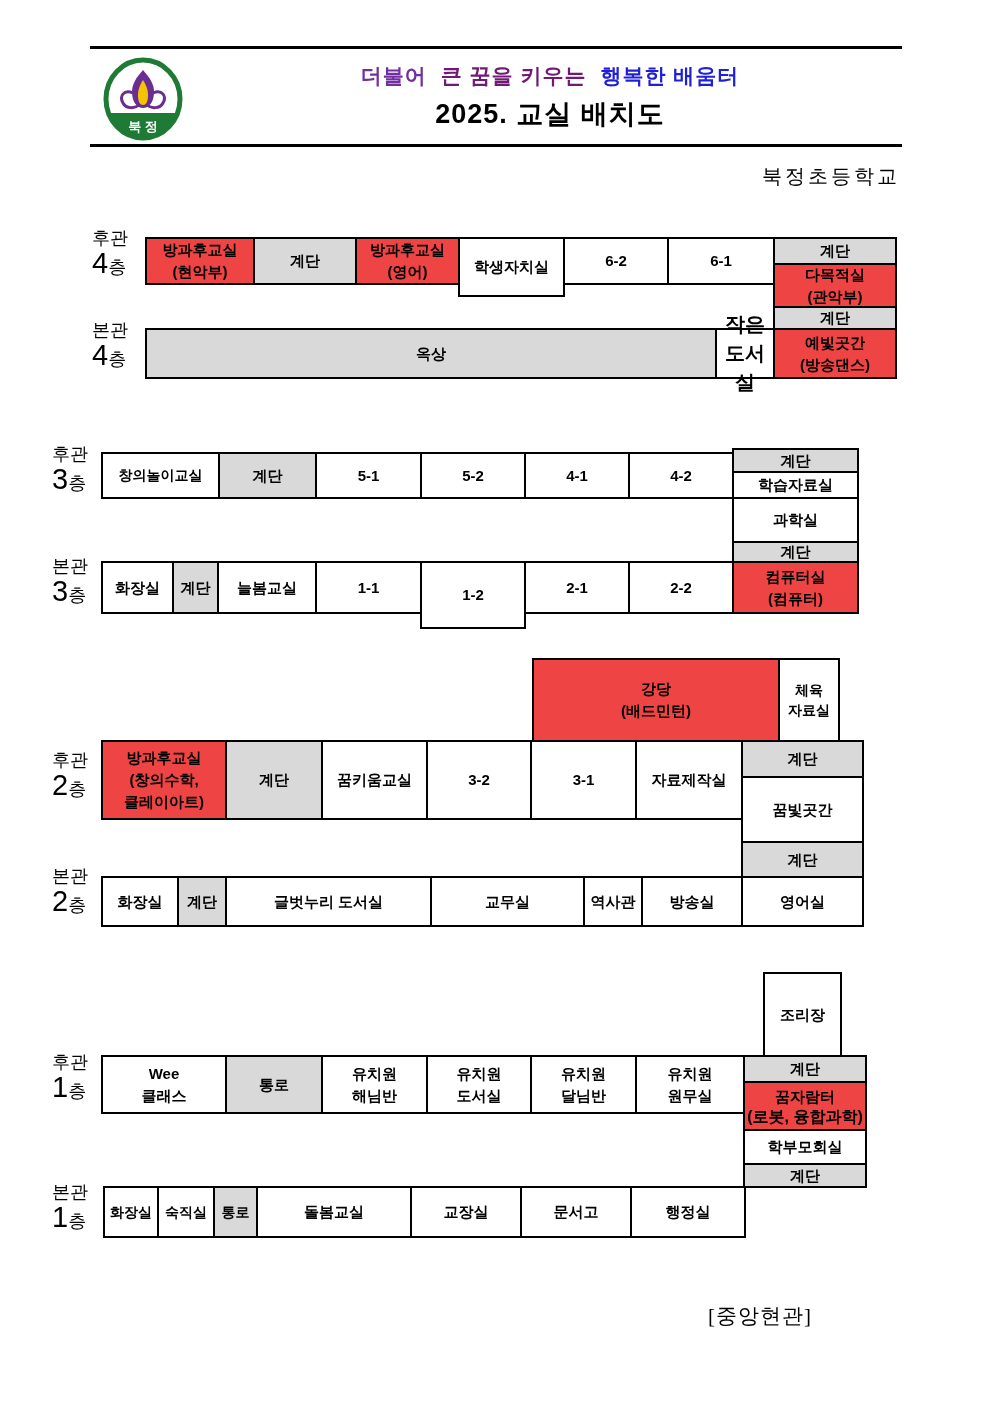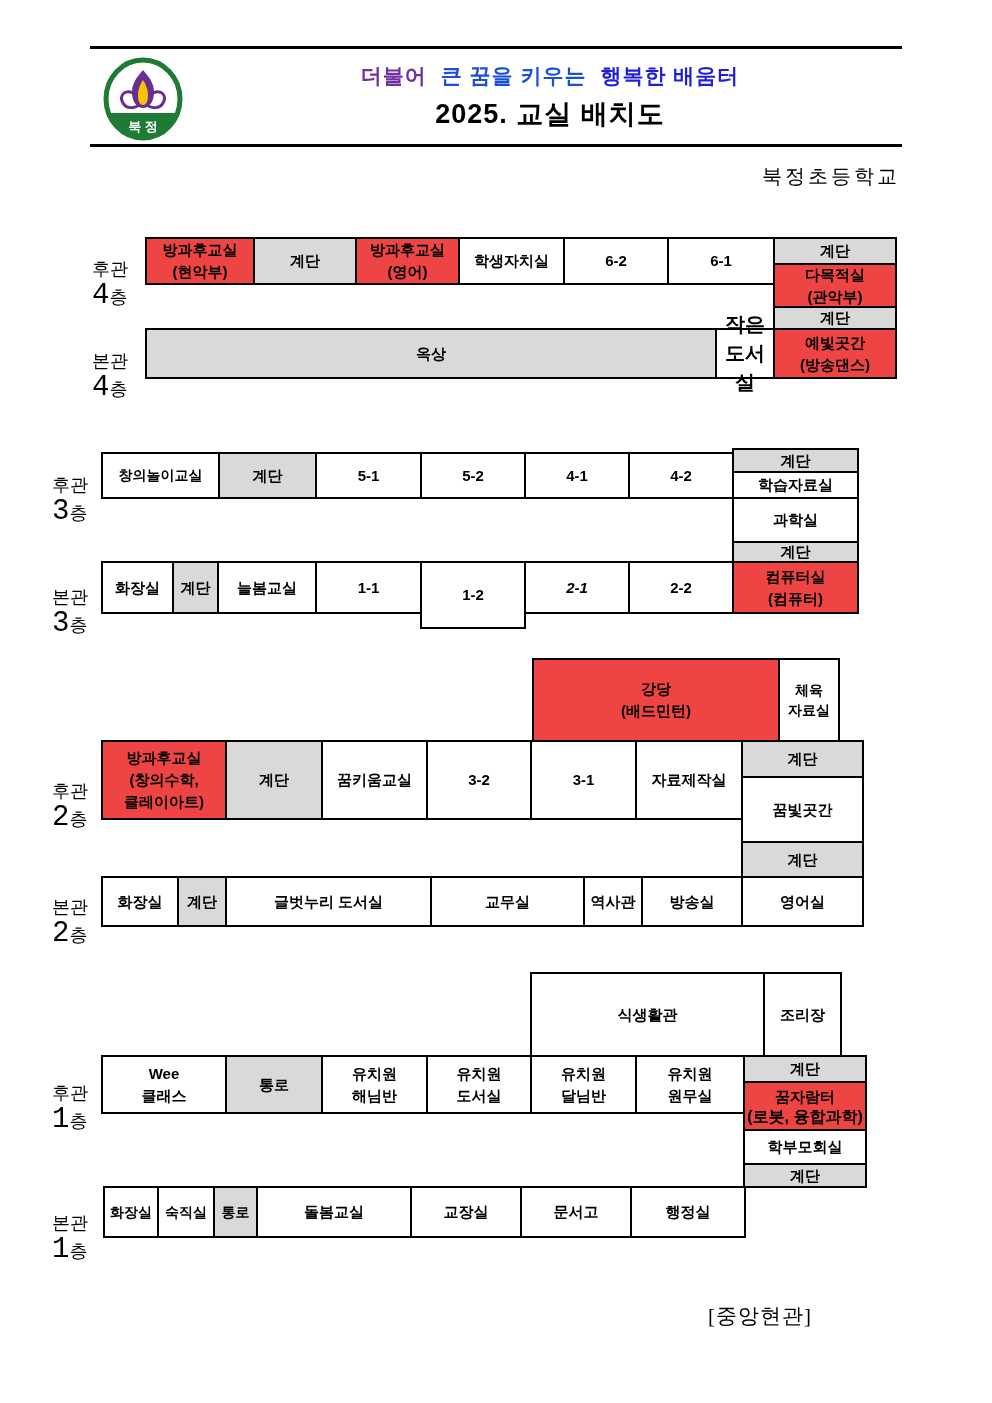--- a/index.html
+++ b/index.html
@@ -4,27 +4,27 @@
 <style>
   html,body{margin:0;padding:0;background:#fff;}
   .page{position:relative;width:992px;height:1403px;background:#fff;overflow:hidden;
         font-family:"Liberation Sans",sans-serif;color:#000;}
   .rule{position:absolute;left:90px;width:812px;height:3px;background:#000;}
   .logo{position:absolute;left:103px;top:57px;width:80px;height:84px;}
   .slogan{position:absolute;left:200px;top:62px;width:700px;text-align:center;
           font-size:21px;font-weight:bold;letter-spacing:1px;}
   .slogan span{margin:0 7px;}
   .sl-purple{color:#7030A0;}
-  .sl-green{color:#1d4ed8;}
+  .sl-green{color:#701a75;}
   .sl-blue{color:#1F1FD8;}
   .doc-title{position:absolute;left:200px;top:96px;width:700px;text-align:center;
              font-size:27px;font-weight:bold;letter-spacing:1px;}
   .school-name{position:absolute;left:600px;top:163px;width:300px;text-align:right;
                font-family:Liberation Sans, sans-serif;font-size:20px;letter-spacing:3px;}
-  .flabel{position:absolute;font-family:Liberation Mono, monospace;font-size:18px;line-height:1.15;margin-top:32px;}
+  .flabel{position:absolute;font-family:Liberation Sans, sans-serif;font-size:18px;line-height:1.15;}
   .flabel .fnum{font-size:29px;line-height:1;}
   .flabel .fsuf{font-size:18px;}
   .cell{position:absolute;border:2px solid #000;box-sizing:border-box;background:#fff;
         display:flex;flex-direction:column;align-items:center;justify-content:center;
         text-align:center;font-weight:bold;font-size:15px;line-height:1.45;white-space:pre-line;}
   .cyan{background:#ef4444;}
   .gray{background:#D9D9D9;}
   .small-sub{font-size:16px;line-height:1.2;font-weight:bold;}
   .footer-entrance{position:absolute;left:660px;top:1302px;width:200px;text-align:center;
                    font-family:"Liberation Serif",serif;font-size:21px;letter-spacing:1px;}
@@ -53,21 +53,21 @@
 
   <div class="flabel" style="left:92px;top:228px;">
     <div>후관</div>
     <div><span class="fnum">4</span><span class="fsuf">층</span></div>
   </div>
   <div class="cell cyan" style="left:145px;top:237px;width:110px;height:48px;">방과후교실
 (현악부)</div>
   <div class="cell gray" style="left:253px;top:237px;width:104px;height:48px;">계단</div>
   <div class="cell cyan" style="left:355px;top:237px;width:105px;height:48px;">방과후교실
 (영어)</div>
-  <div class="cell" style="left:458px;top:237px;width:107px;height:48px;">학생자치실</div>
+  <div class="cell" style="left:458px;top:237px;width:107px;height:60px;">학생자치실</div>
   <div class="cell" style="left:563px;top:237px;width:106px;height:48px;">6-2</div>
   <div class="cell" style="left:667px;top:237px;width:108px;height:48px;">6-1</div>
   <div class="cell gray" style="left:773px;top:237px;width:124px;height:28px;">계단</div>
   <div class="cell cyan" style="left:773px;top:263px;width:124px;height:45px;">다목적실
 (관악부)</div>
   <div class="cell gray" style="left:773px;top:306px;width:124px;height:24px;">계단</div>
   <div class="cell cyan" style="left:773px;top:328px;width:124px;height:51px;">예빛곳간
 (방송댄스)</div>
   <div class="flabel" style="left:92px;top:320px;">
     <div>본관</div>
@@ -95,21 +95,21 @@
 (컴퓨터)</div>
   <div class="flabel" style="left:52px;top:556px;">
     <div>본관</div>
     <div><span class="fnum">3</span><span class="fsuf">층</span></div>
   </div>
   <div class="cell" style="left:101px;top:561px;width:73px;height:53px;">화장실</div>
   <div class="cell gray" style="left:172px;top:561px;width:47px;height:53px;">계단</div>
   <div class="cell" style="left:217px;top:561px;width:100px;height:53px;">늘봄교실</div>
   <div class="cell" style="left:315px;top:561px;width:107px;height:53px;">1-1</div>
   <div class="cell" style="left:420px;top:561px;width:106px;height:68px;">1-2</div>
-  <div class="cell" style="left:524px;top:561px;width:106px;height:53px;font-style:italic;">2-1</div>
+  <div class="cell" style="left:524px;top:561px;width:106px;height:53px;">2-1</div>
   <div class="cell" style="left:628px;top:561px;width:106px;height:53px;">2-2</div>
 
   <div class="cell cyan" style="left:532px;top:658px;width:248px;height:84px;">강당
 (배드민턴)</div>
   <div class="cell" style="left:778px;top:658px;width:62px;height:84px;font-size:14px;">체육
 자료실</div>
   <div class="flabel" style="left:52px;top:750px;">
     <div>후관</div>
     <div><span class="fnum">2</span><span class="fsuf">층</span></div>
   </div>
@@ -129,21 +129,20 @@
     <div><span class="fnum">2</span><span class="fsuf">층</span></div>
   </div>
   <div class="cell" style="left:101px;top:876px;width:78px;height:51px;">화장실</div>
   <div class="cell gray" style="left:177px;top:876px;width:50px;height:51px;">계단</div>
   <div class="cell" style="left:225px;top:876px;width:207px;height:51px;">글벗누리 도서실</div>
   <div class="cell" style="left:430px;top:876px;width:155px;height:51px;">교무실</div>
   <div class="cell" style="left:583px;top:876px;width:60px;height:51px;">역사관</div>
   <div class="cell" style="left:641px;top:876px;width:102px;height:51px;">방송실</div>
   <div class="cell" style="left:741px;top:876px;width:123px;height:51px;">영어실</div>
 
-  <div class="cell" style="left:530px;top:972px;width:235px;height:85px;">식생활관</div>
   <div class="cell" style="left:763px;top:972px;width:79px;height:85px;">조리장</div>
   <div class="flabel" style="left:52px;top:1052px;">
     <div>후관</div>
     <div><span class="fnum">1</span><span class="fsuf">층</span></div>
   </div>
   <div class="cell" style="left:101px;top:1055px;width:126px;height:59px;">Wee
 클래스</div>
   <div class="cell gray" style="left:225px;top:1055px;width:98px;height:59px;">통로</div>
   <div class="cell" style="left:321px;top:1055px;width:107px;height:59px;">유치원
 해님반</div>

